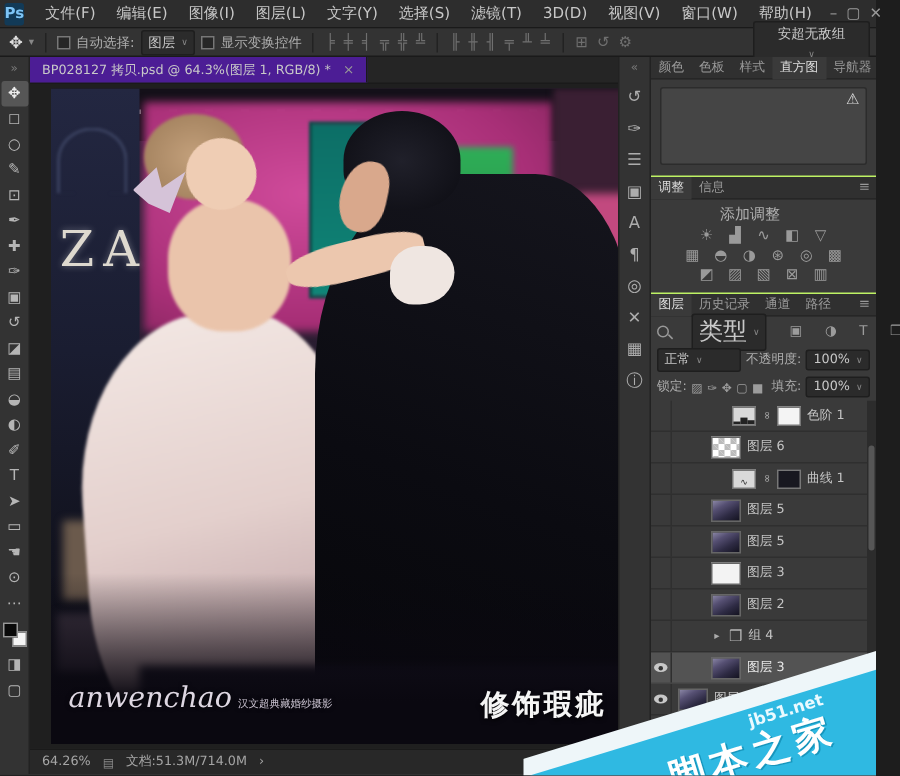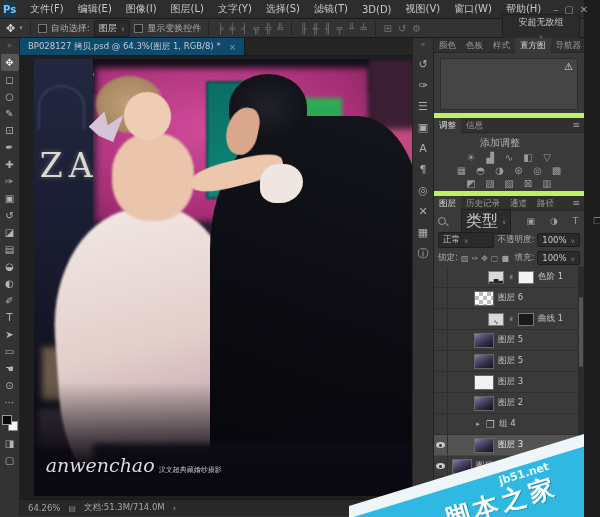--- a/index.html
+++ b/index.html
@@ -39,21 +39,21 @@
   .tool { width:18px; height:17px; display:flex; align-items:center; justify-content:center;
     font-size:10px; color:#b5b5b5; }
   .tool.sel { background:#565656; border-radius:2px; color:#eee; }
   .swatches { position:relative; width:16px; height:16px; margin:4px 0; }
   .sw-bg { position:absolute; right:0; bottom:0; width:10px; height:10px; background:#f5f5f5; border:1px solid #888; }
   .sw-fg { position:absolute; left:0; top:0; width:10px; height:10px; background:#0a0a0a; border:1px solid #999; }
 
   
   .center { flex:1; display:flex; flex-direction:column; min-width:0; }
   .tabbar { height:18px; background:#252525; display:flex; align-items:flex-end; border-bottom:1px solid #1a1a1a; }
-  .doctab { background:#0c4a6e; height:17px; display:flex; align-items:center; gap:8px;
+  .doctab { background:#4c1d95; height:17px; display:flex; align-items:center; gap:8px;
     padding:0 8px; font-size:8.5px; color:#c9c9c9; border-right:1px solid #1a1a1a; white-space:nowrap; }
   .doctab .closex { color:#999; font-size:9px; }
   .canvas { flex:1; background:#1f1f1f; position:relative; overflow:hidden; }
   .statusbar { height:17px; background:#282828; border-top:1px solid #1a1a1a;
     display:flex; align-items:center; gap:8px; font-size:8.5px; color:#a5a5a5; padding:0 8px; }
   .statusbar .doc-ic { color:#8a8a8a; font-size:8px; }
 
   
   .photo { position:absolute; left:14px; top:3px; width:390px; height:437px; overflow:hidden;
     background:linear-gradient(175deg,#241b2b 0%,#35223a 18%,#2c1e33 34%,#1d1826 60%,#0e0c14 100%); }
@@ -111,21 +111,21 @@
 
   
   .dockcol { width:22px; background:#333333; border-left:1px solid #222; border-right:1px solid #222;
     display:flex; flex-direction:column; align-items:center; padding-top:2px; }
   .dock-head { font-size:8px; color:#777; height:14px; }
   .dock-ic { width:20px; height:21px; display:flex; align-items:center; justify-content:center;
     color:#adadad; font-size:11px; }
 
   
   .panels { width:150px; display:flex; flex-direction:column; background:#3a3a3a; }
-  .panel { border-bottom:5px solid #bef264; }
+  .panel { border-bottom:1px solid #bef264; }
   .ptabs { display:flex; align-items:center; background:#303030; height:15px; font-size:8.5px;
     color:#9a9a9a; border-bottom:1px solid #262626; }
   .ptab { padding:0 5px; line-height:15px; white-space:nowrap; }
   .ptab.active { background:#3a3a3a; color:#ddd; }
   .ptab-menu { margin-left:auto; padding:0 4px; color:#999; font-size:9px; }
 
   .p1 { height:80px; }
   .hist-body { margin:5px 6px; height:52px; background:#454545; border:1px solid #2c2c2c;
     border-radius:2px; position:relative; }
   .hist-warn { position:absolute; right:4px; top:2px; color:#d8d8d8; font-size:10px; }
@@ -311,20 +311,21 @@
           <div class="ph p-suit"></div>
           <div class="ph p-mhair"></div>
           <div class="ph p-mface"></div>
           <div class="ph p-warm"></div>
           <div class="ph p-glove"></div>
           <div class="ph p-street"></div>
           <div class="ph p-vig"></div>
           <div class="ph p-script">
             <span>anwenchao</span><span class="sub">汉文超典藏婚纱摄影</span>
           </div>
+          <div class="ph p-caption">修饰瑕疵</div>
         </div>
       </div>
       <div class="statusbar">
         <span>64.26%</span>
         <span class="doc-ic">▤</span>
         <span>文档:51.3M/714.0M</span>
         <span>›</span>
       </div>
     </div>
 

